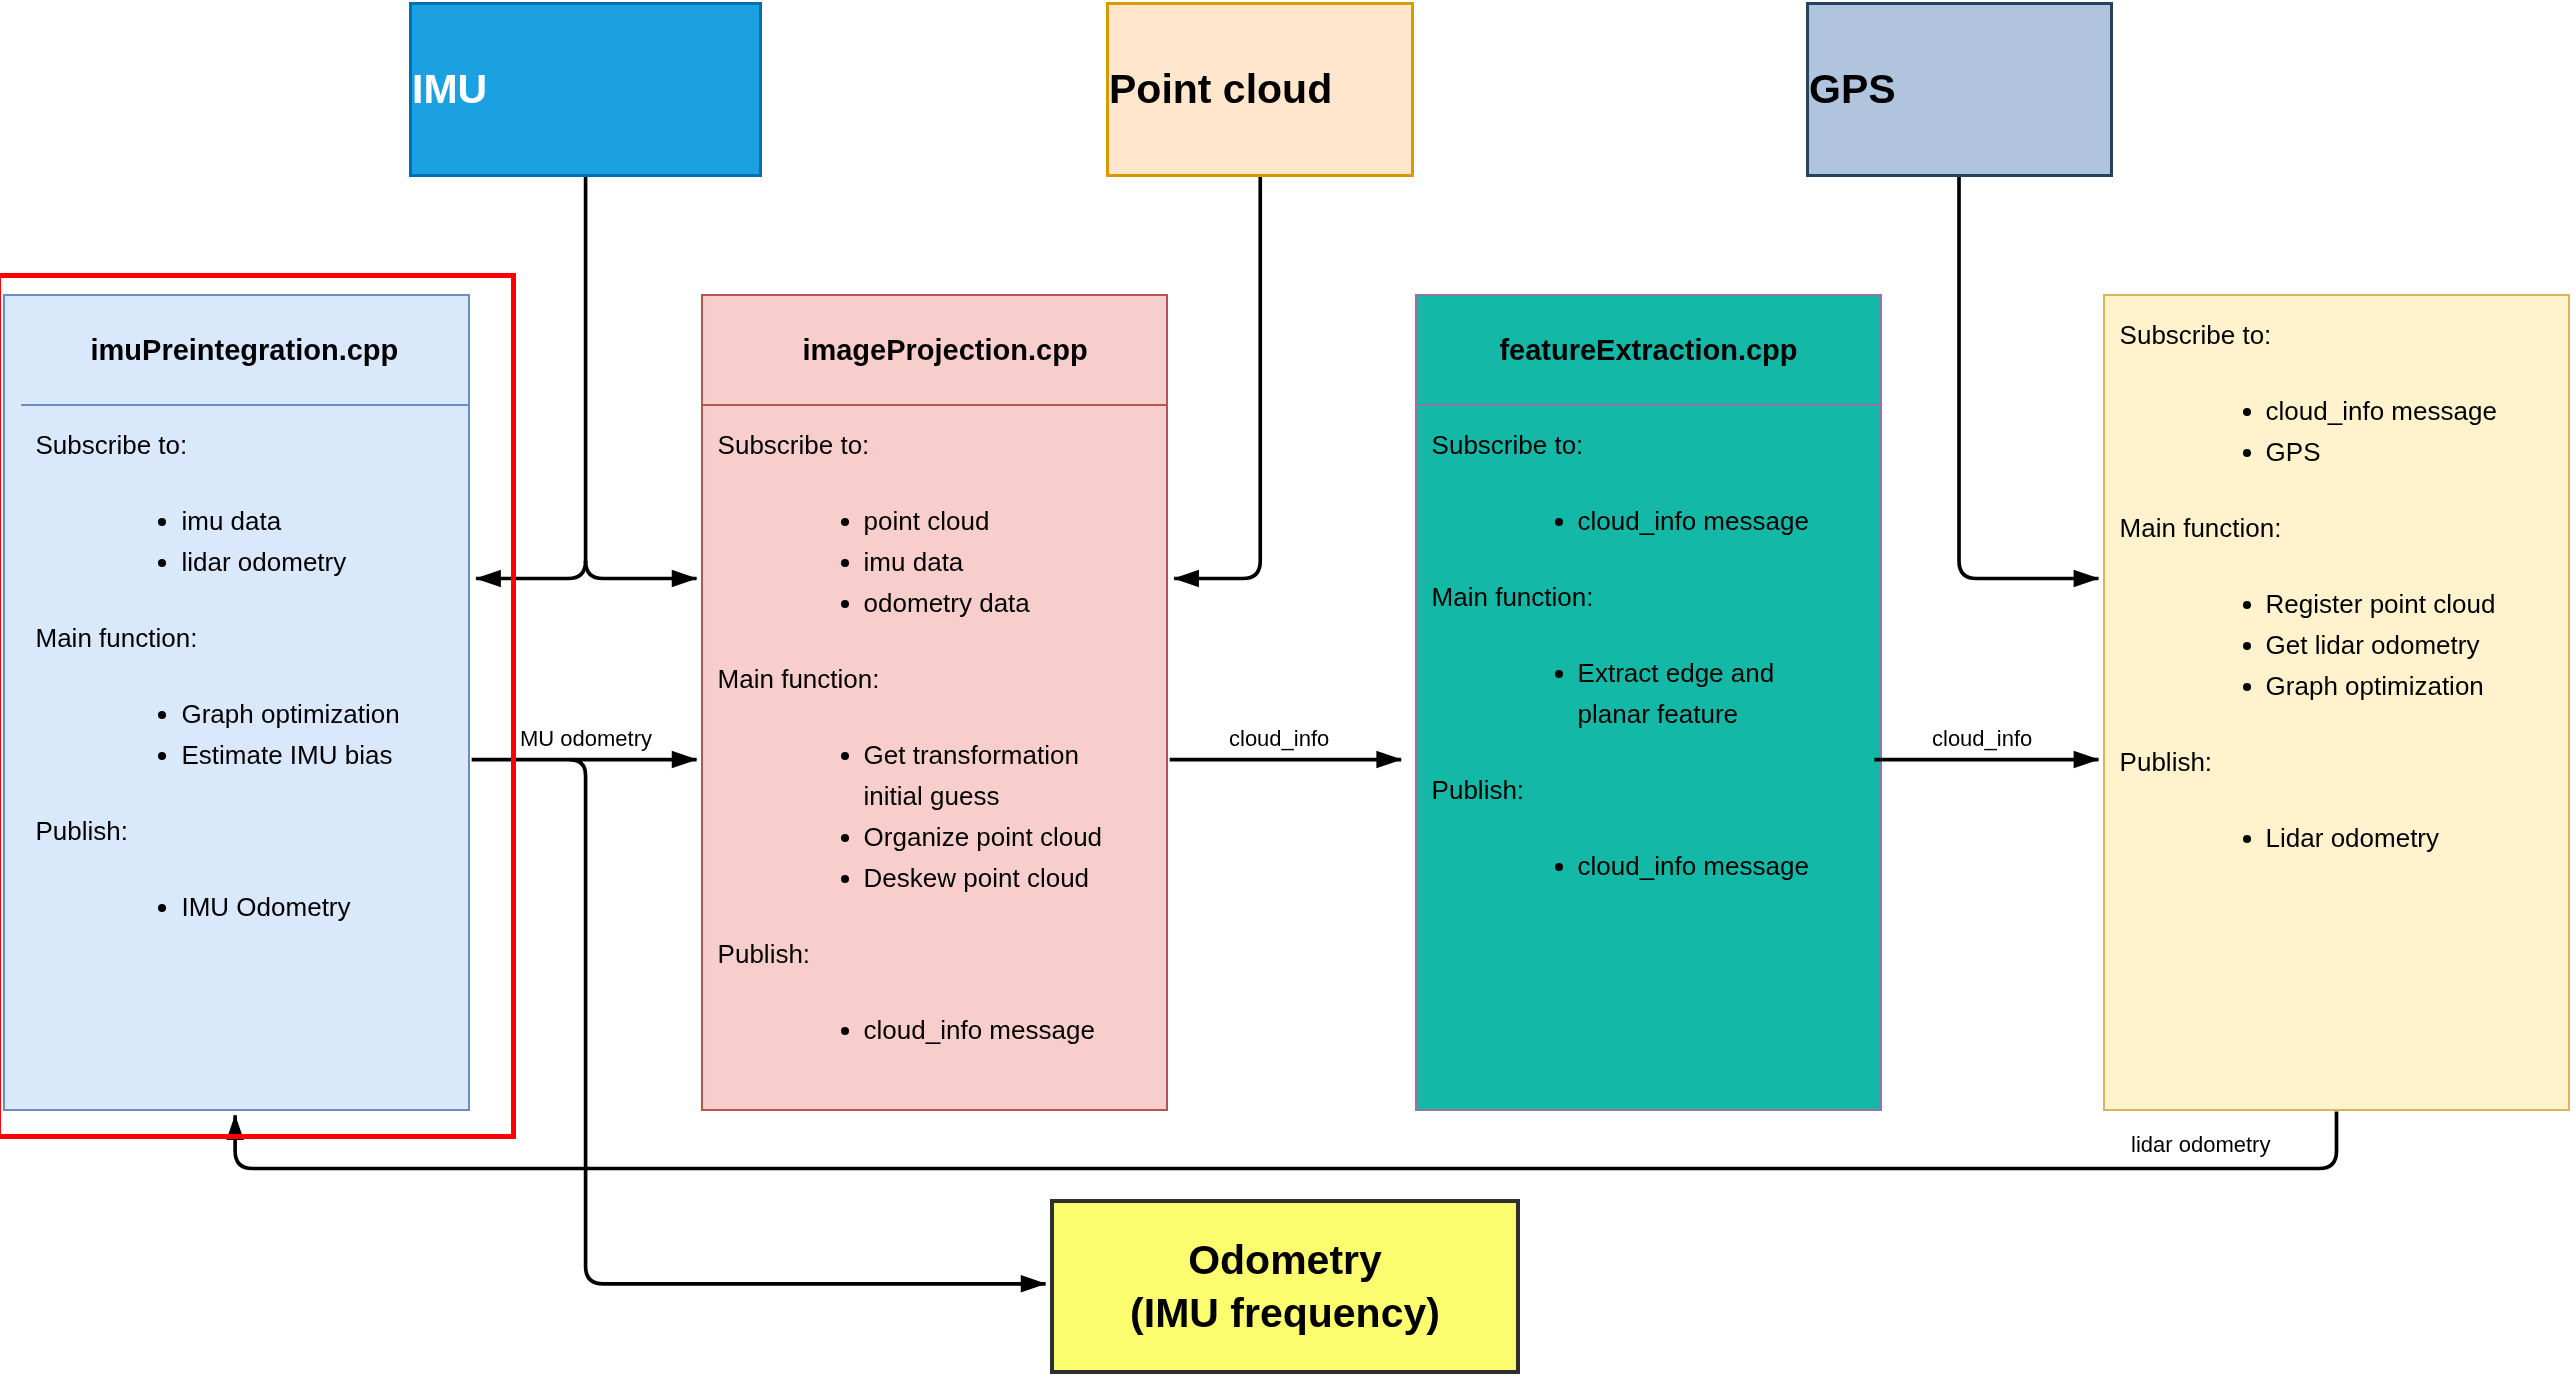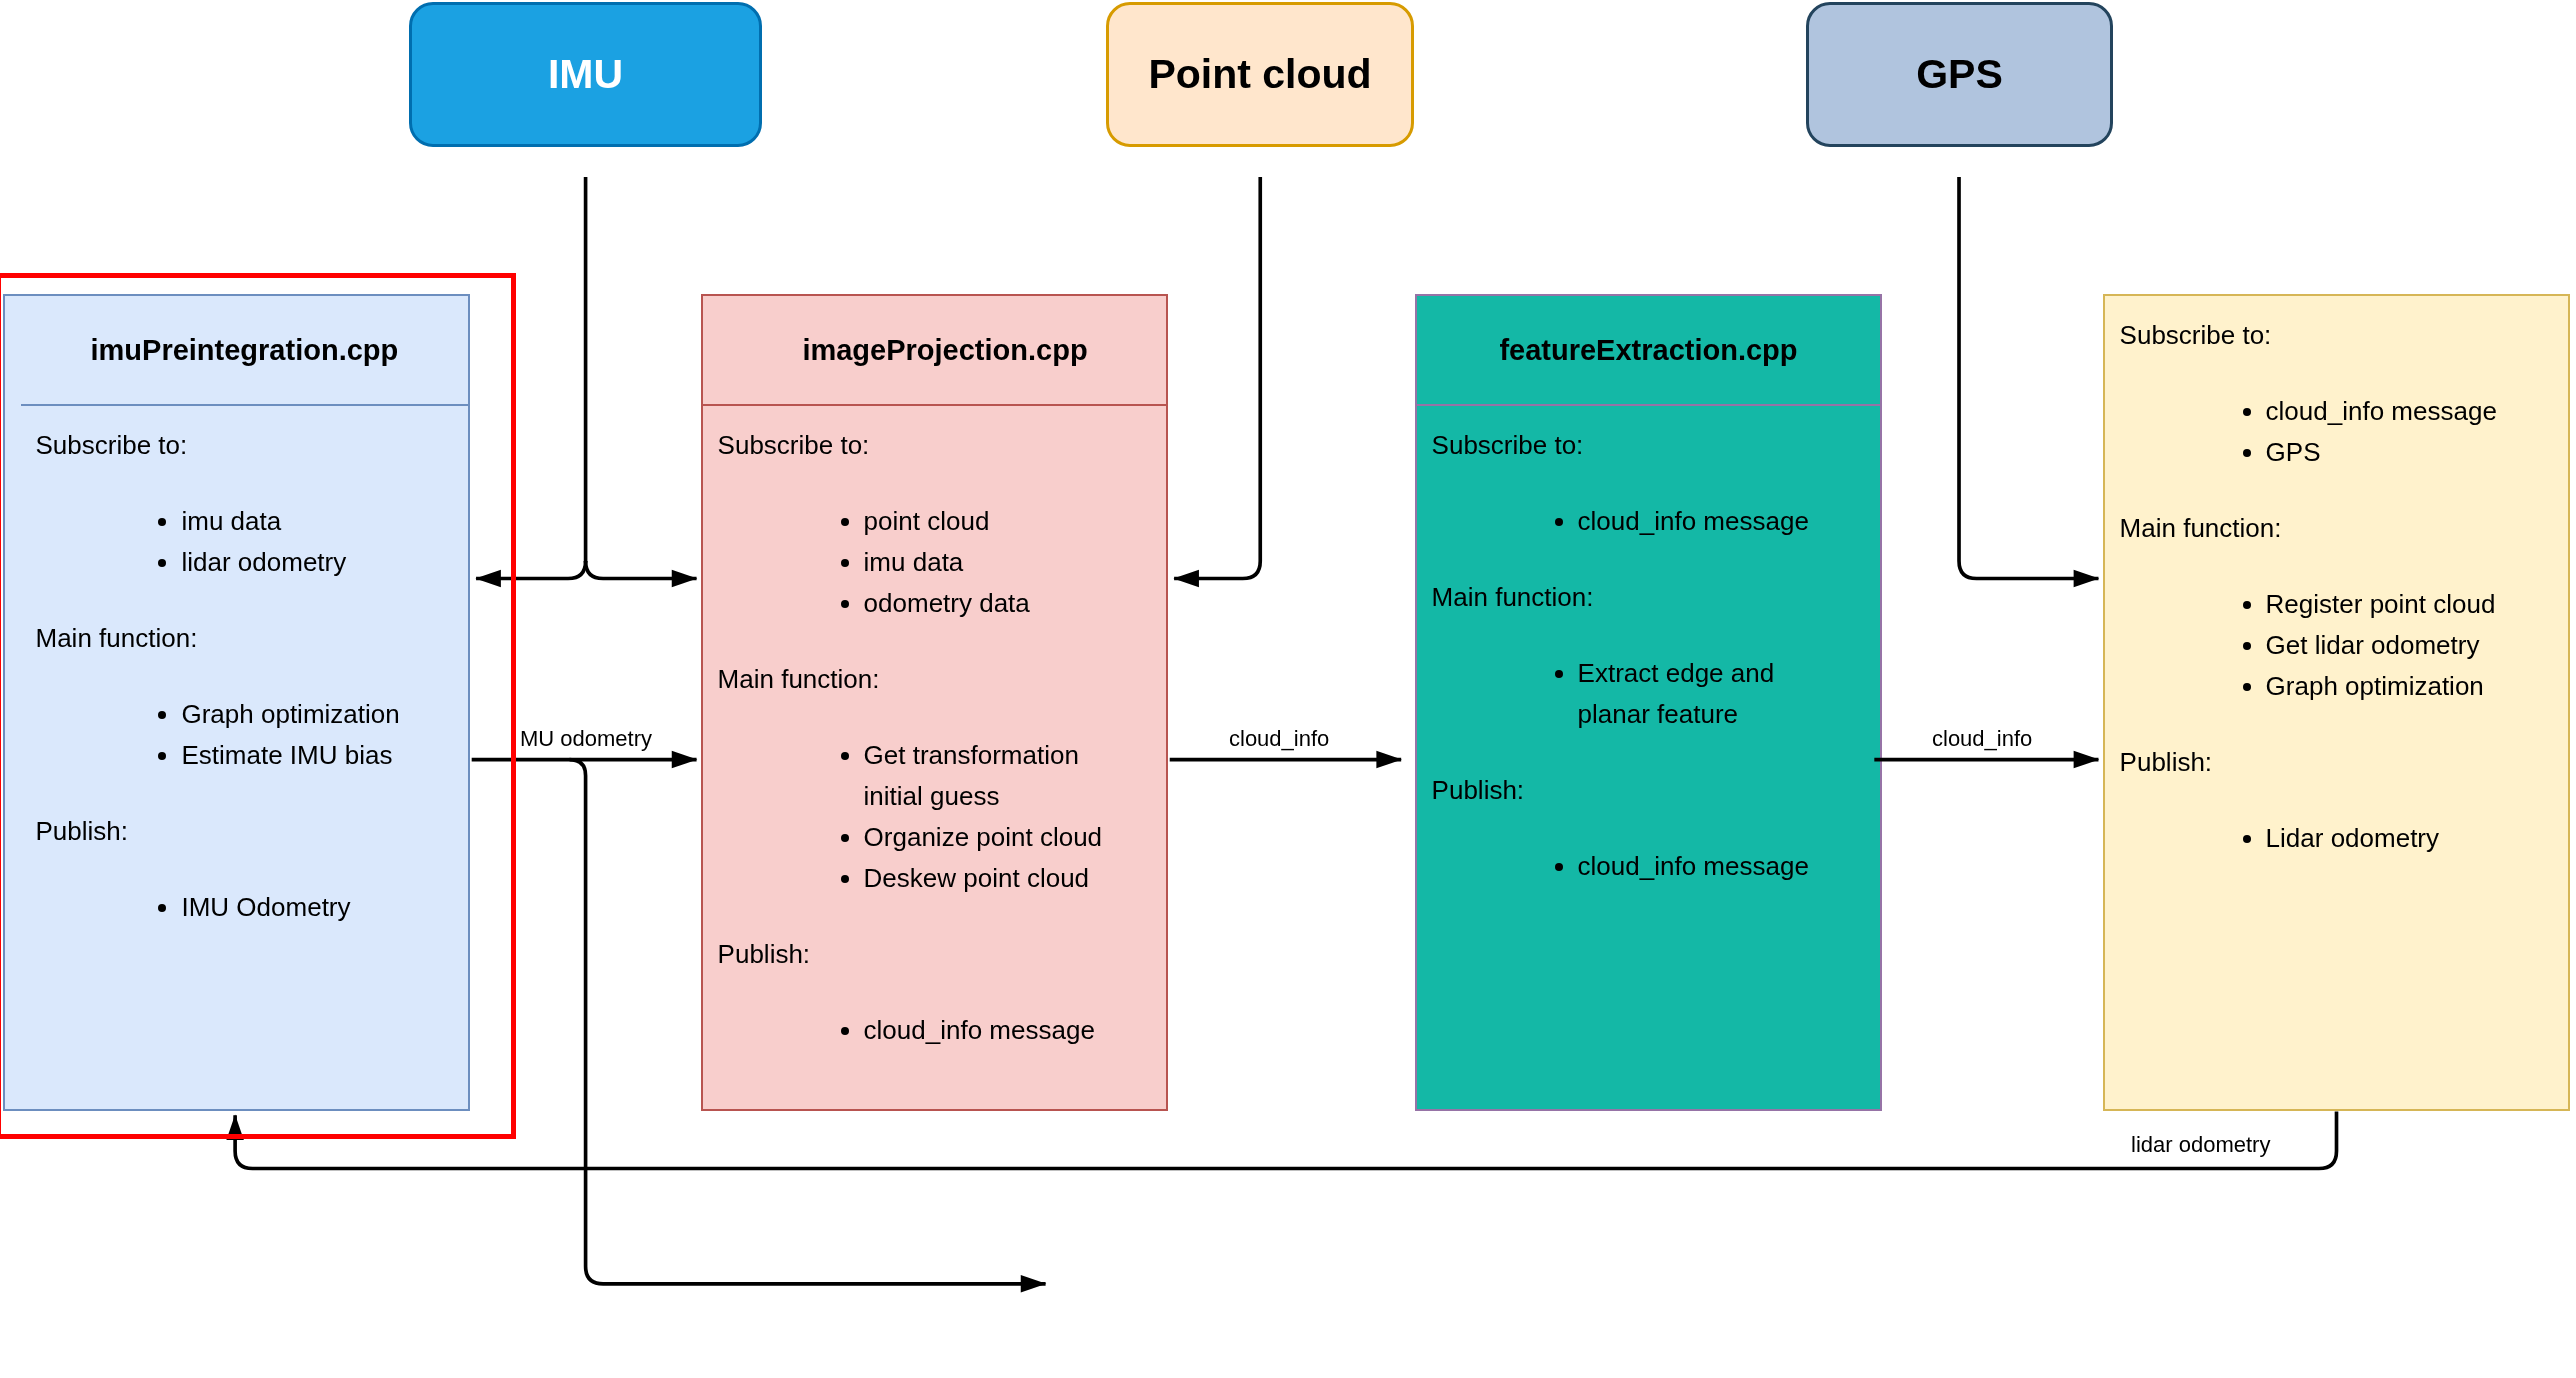--- a/index.html
+++ b/index.html
@@ -3,23 +3,23 @@
 <meta charset="utf-8">
 <style>
   html,body { margin:0; padding:0; background:#ffffff; }
   .canvas {
     position:relative; width:2576px; height:1379px; background:#ffffff;
     font-family:"Liberation Sans", sans-serif; overflow:hidden;
   }
 
   
   .top-node {
-    position:absolute; top:1.5px; height:145px; box-sizing:border-box;
-    display:flex; align-items:center; justify-content:center;
-    font-size:41px; font-weight:bold; z-index:2;border-radius:24px;
+    position:absolute; top:1.5px; height:175px; box-sizing:border-box;
+    display:flex; align-items:center; justify-content:flex-start;
+    font-size:41px; font-weight:bold; z-index:2;
   }
   .node-imu  { left:409px;  width:353px; background:#1BA1E2; border:3.7px solid #006EAF; color:#ffffff; }
   .node-pc   { left:1106px; width:308px; background:#FFE6CC; border:3.7px solid #D79B00; color:#000000; }
   .node-gps  { left:1806px; width:307px; background:#B0C4DE; border:3.7px solid #23445D; color:#000000; }
 
   
   .mod {
     position:absolute; top:294px; width:467px; height:817px;
     box-sizing:border-box; border-style:solid; border-width:2.2px; z-index:2;
   }
@@ -159,20 +159,24 @@
         <li>Get lidar odometry</li>
         <li>Graph optimization</li>
       </ul>
       <p class="sec-title">Publish:</p>
       <ul>
         <li>Lidar odometry</li>
       </ul>
     </div>
   </div>
 
+  <div class="out-node">
+    <span>Odometry</span>
+    <span>(IMU frequency)</span>
+  </div>
 
   <svg class="wires" width="2576" height="1379" viewBox="0 0 3528 1888" xmlns="http://www.w3.org/2000/svg">
     <defs>
       <marker id="arrow" markerUnits="userSpaceOnUse" markerWidth="38" markerHeight="28" refX="35" refY="13" orient="auto">
         <path d="M1,1 L36,13 L1,25 Z" fill="#000000"></path>
       </marker>
     </defs>
     <path class="wire" d="M 802 242 L 802 770"></path>
     <path class="wire" d="M 802 768 Q 802 792 778 792 L 652 792" marker-end="url(#arrow)"></path>
     <path class="wire" d="M 802 768 Q 802 792 826 792 L 954 792" marker-end="url(#arrow)"></path>

